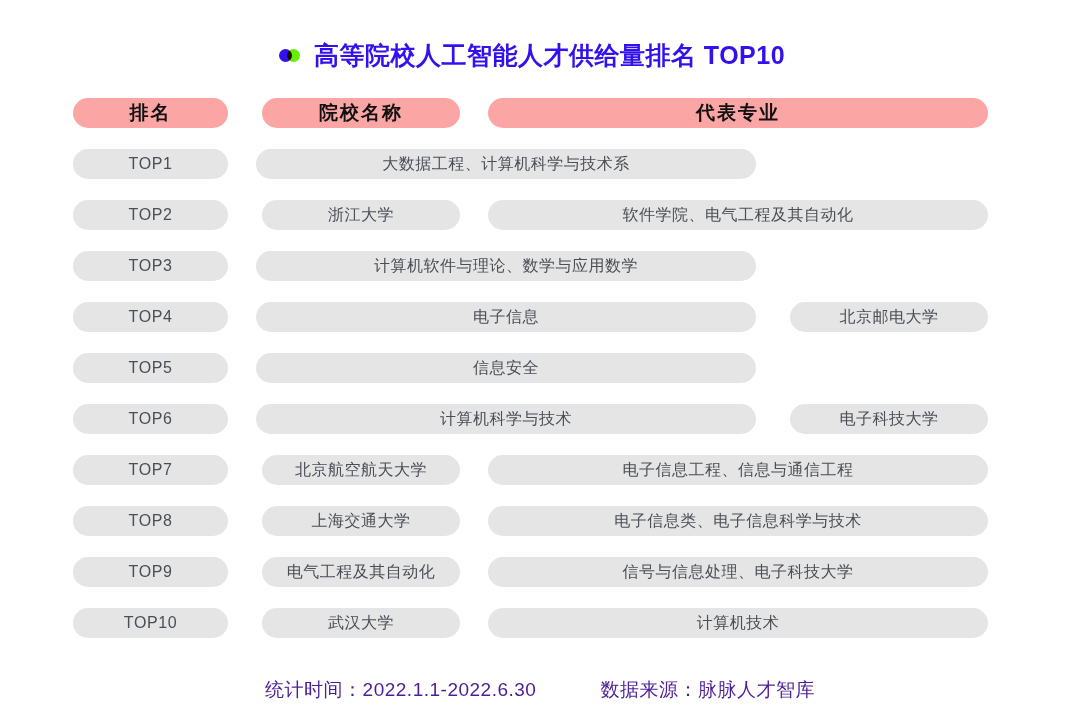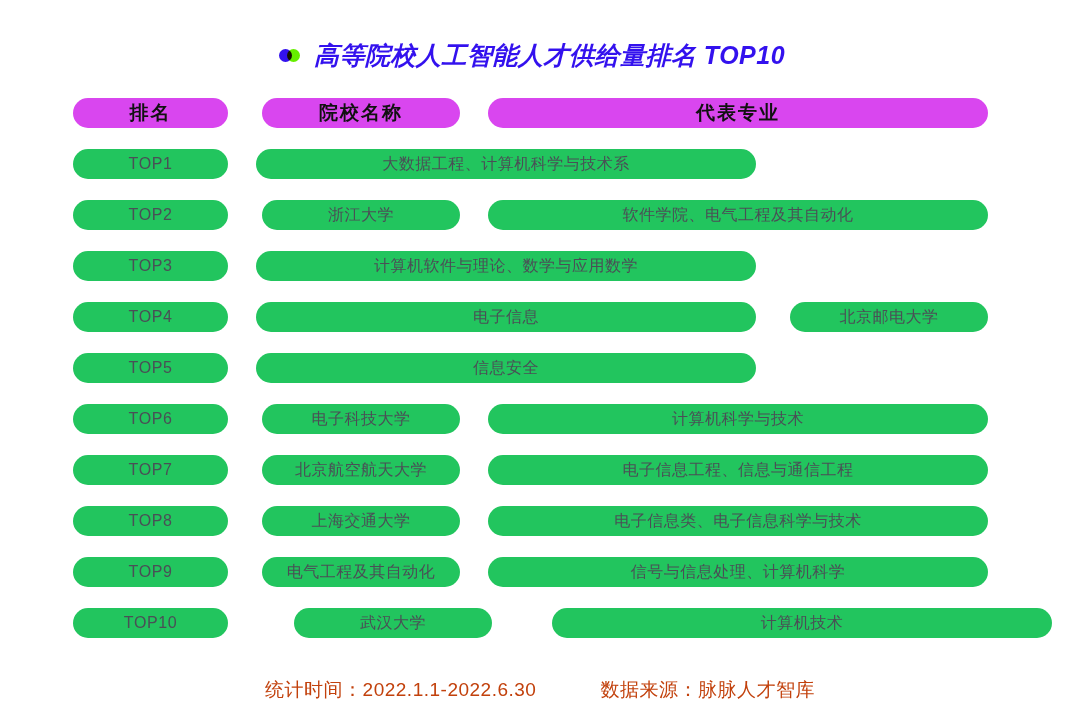--- a/index.html
+++ b/index.html
@@ -26,21 +26,20 @@
   
   .title-row {
     position: absolute;
     left: 0;
     top: 43px;
     width: 1064px;
     display: flex;
     align-items: center;
     justify-content: center;
     gap: 13px;
-    font-style: italic;
   }
   .bullet-icon {
     position: relative;
     width: 22px;
     height: 13px;
     flex: 0 0 auto;
     display: inline-block;
   }
   .bullet-icon .dot-blue,
   .bullet-icon .dot-green {
@@ -74,71 +73,71 @@
     left: 0;
     top: 98px;
     width: 1080px;
   }
   .row {
     display: flex;
     align-items: center;
     height: 30px;
     margin-bottom: 21px;
   }
-  .row:last-child { margin-bottom: 0; gap: 32px; }
+  .row:last-child { margin-bottom: 0; }
 
   .cell {
     height: 30px;
     border-radius: 15px;
     display: flex;
     align-items: center;
     justify-content: center;
     box-sizing: border-box;
     white-space: nowrap;
     overflow: hidden;
   }
 
   
   .col-rank   { margin-left: 73px;  width: 155px; }
   .col-school { margin-left: 34px;  width: 198px; }
   .col-major  { margin-left: 28px;  width: 500px; font-family: Liberation Serif, serif; }
 
   
   .row-header .cell {
-    background: #d946ef;
+    background: #fca5a5;
     color: #111111;
     font-weight: bold;
     font-size: 19px;
     letter-spacing: 2px;
   }
 
   
   .row-body .cell {
-    background: #22c55e;
+    background: #e5e5e5;
     color: #4a4f56;
     font-weight: normal;
     font-size: 16px;
     letter-spacing: 0.5px;
   }
   .row-body .col-rank {
     font-family: "Liberation Sans", "DejaVu Sans", sans-serif;
     letter-spacing: 0.6px;
   }
 
   
   .footer {
     position: absolute;
     left: 0;
     top: 680px;
     width: 1080px;
     display: flex;
     align-items: center;
     justify-content: center;
     gap: 64px;
-    color: #c2410c;
+    color: #4c1d95;
     font-size: 19px;
     letter-spacing: 0.5px;
     white-space: nowrap;
   }
   .footer span { line-height: 1; }
 </style>
 </head>
 <body>
 
 <div class="page">
@@ -181,40 +180,40 @@
       <div class="cell col-school">北京邮电大学</div>
     </div>
 
     <div class="row row-body">
       <div class="cell col-rank">TOP5</div>
       <div class="cell col-major">信息安全</div>
     </div>
 
     <div class="row row-body">
       <div class="cell col-rank">TOP6</div>
+      <div class="cell col-major">计算机科学与技术</div>
       <div class="cell col-school">电子科技大学</div>
-      <div class="cell col-major">计算机科学与技术</div>
     </div>
 
     <div class="row row-body">
       <div class="cell col-rank">TOP7</div>
       <div class="cell col-school">北京航空航天大学</div>
       <div class="cell col-major">电子信息工程、信息与通信工程</div>
     </div>
 
     <div class="row row-body">
       <div class="cell col-rank">TOP8</div>
       <div class="cell col-school">上海交通大学</div>
       <div class="cell col-major">电子信息类、电子信息科学与技术</div>
     </div>
 
     <div class="row row-body">
       <div class="cell col-rank">TOP9</div>
       <div class="cell col-school">电气工程及其自动化</div>
-      <div class="cell col-major">信号与信息处理、计算机科学</div>
+      <div class="cell col-major">信号与信息处理、电子科技大学</div>
     </div>
 
     <div class="row row-body">
       <div class="cell col-rank">TOP10</div>
       <div class="cell col-school">武汉大学</div>
       <div class="cell col-major">计算机技术</div>
     </div>
 
   </div>
 

